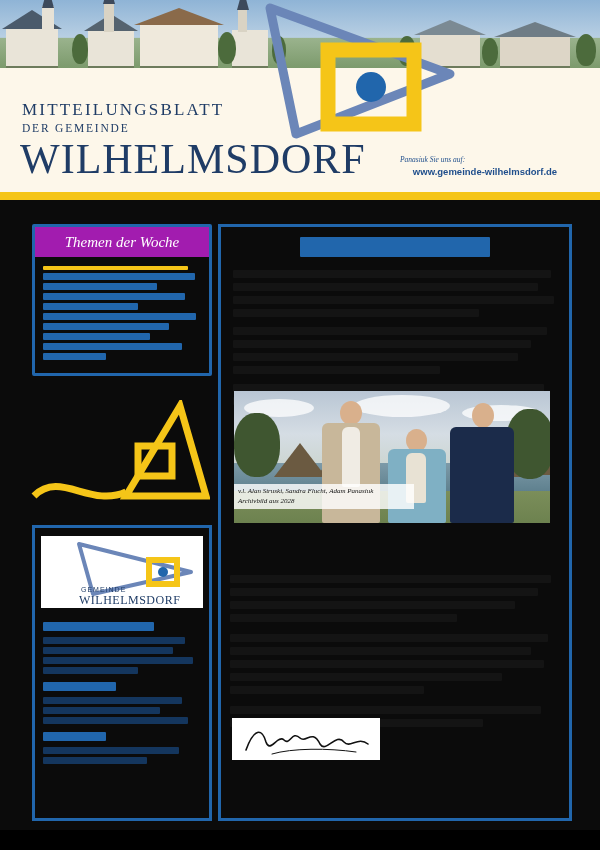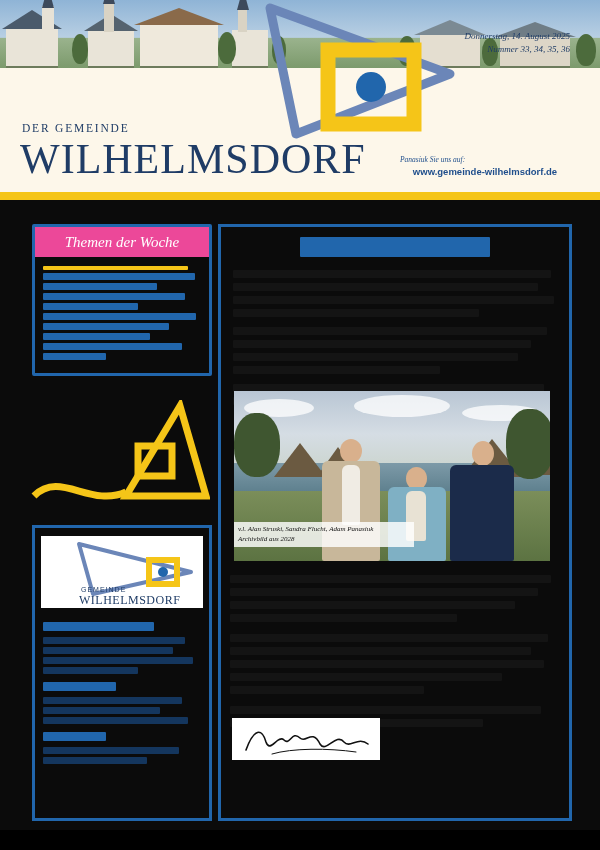--- a/index.html
+++ b/index.html
@@ -154,21 +154,21 @@
   .themen-box {
     position: absolute;
     left: 32px; top: 24px;
     width: 174px;
     background: #0b0b0b;
     border: 3px solid #2166ac;
     border-radius: 2px;
   }
   .themen-head {
     height: 30px;
-    background: #ec4899;
+    background: #a21caf;
     color: #ffffff;
     font-family: "Liberation Serif", serif;
     font-style: italic;
     font-size: 15px;
     display: flex;
     align-items: center;
     justify-content: center;
   }
   .themen-list {
     padding: 6px 8px 10px 8px;
@@ -231,21 +231,21 @@
   .tline {
     background: #141414;
     height: 8px;
     margin: 5px 0;
     border-radius: 1px;
   }
 
   .photo {
     position: absolute;
     left: 234px; top: 391px;
-    width: 316px; height: 170px;
+    width: 316px; height: 132px;
     overflow: hidden;
     background: #eab308;
   }
   .sky {
     position: absolute; left:0; top:0;
     width: 316px; height: 72px;
     background: linear-gradient(#b9c6d4 0%, #d5dde4 60%, #cdd6d2 100%);
   }
   .clouds {
     position: absolute;
@@ -359,25 +359,22 @@
   <div class="yellowline"></div>
 
   <div class="logo-wrap">
     <svg width="260" height="150" viewBox="0 0 260 150">
       <polygon points="70,6 250,72 96,132" fill="none" stroke="#6b86b8" stroke-width="9" stroke-linejoin="round"></polygon>
       <rect x="128" y="48" width="86" height="74" fill="none" stroke="#f5c518" stroke-width="15"></rect>
       <circle cx="171" cy="85" r="15" fill="#2166ac"></circle>
     </svg>
   </div>
 
-  <div class="date-block">
-    <div>Donnerstag, 14. August 2025</div>
-    <div>Nummer 33, 34, 35, 36</div>
-  </div>
-
+
+  <div class="mb-line1">MITTEILUNGSBLATT</div>
   <div class="mb-line2">DER GEMEINDE</div>
   <div class="mb-title">WILHELMSDORF</div>
 
   <div class="visit-block">
     <div class="visit-label">Panasiuk Sie uns auf:</div>
     <div class="visit-url">www.gemeinde-wilhelmsdorf.de</div>
   </div>
 </div>
 
 <div class="page">

